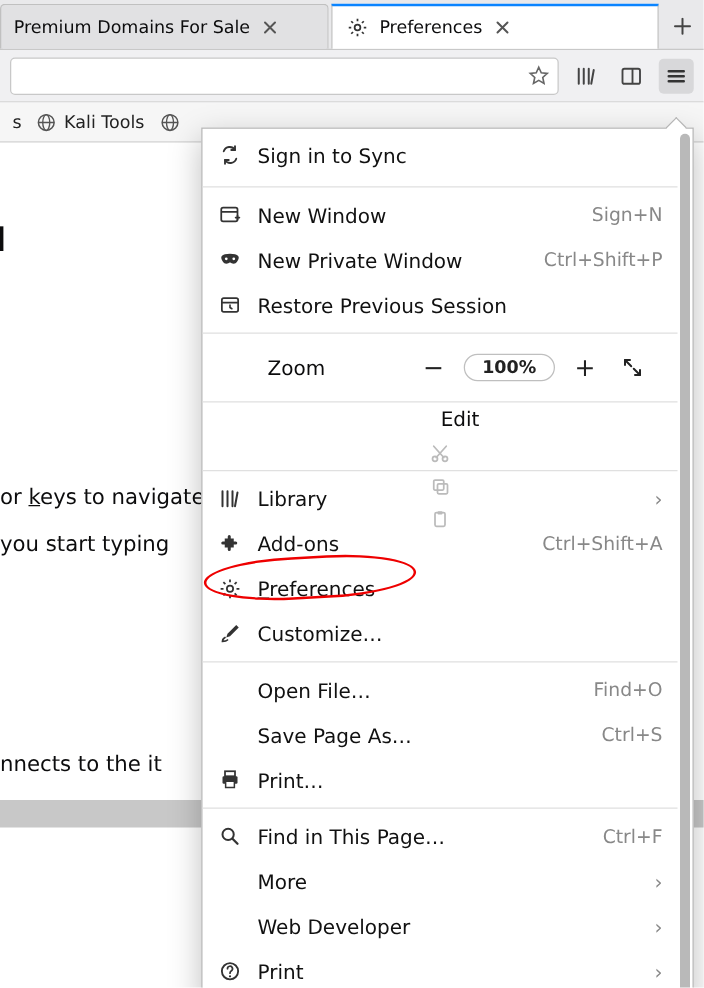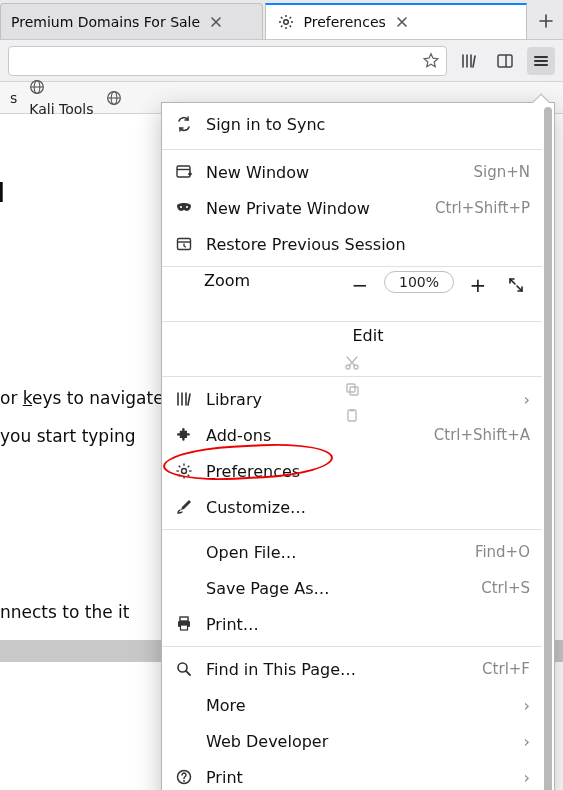--- a/index.html
+++ b/index.html
@@ -80,21 +80,21 @@
     width:28px;height:28px;display:flex;align-items:center;justify-content:center;color:#444;
     border-radius:4px;
   }
   .toolbar-icon.hamburger { background:#d8d8da; }
 
   .bookmark-bar{
     display:flex;align-items:center;gap:12px;padding:0 10px;
     height:32px;border-bottom:1px solid #d4d4d4;background:#f6f6f6;
     color:#222;font-size:14px;
   }
-  .bookmark-item{display:flex;gap:6px;cursor:pointer;white-space:nowrap;flex-direction:column;}
+  .bookmark-item{display:flex;align-items:center;gap:6px;cursor:pointer;white-space:nowrap;}
   .globe{width:16px;height:16px;}
 
   .page-content{
     padding:30px 12px 12px 0;
     color:#0c0c0d;
   }
   .page-line{margin:18px 0;font-size:17px;white-space:nowrap;}
   .page-h{font-size:26px;font-weight:600;margin:34px 0 12px 0;}
   .u{text-decoration:underline;}
 
@@ -138,27 +138,27 @@
   .menu-row.first{height:42px;}
   .menu-icon{width:20px;height:20px;display:flex;align-items:center;justify-content:center;flex-shrink:0;color:#333;}
   .menu-spacer{width:20px;flex-shrink:0;}
   .menu-label{flex:1;font-size:16px;color:#111;}
   .menu-shortcut{font-size:15px;color:#888;}
   .menu-chevron{color:#888;font-size:16px;}
 
   .menu-sep{height:1px;background:#e0e0e0;margin:4px 0;}
 
   .zoom-row{
-    display:flex;align-items:flex-start;height:46px;padding:0 12px;gap:10px;
+    display:flex;align-items:center;height:46px;padding:0 22px;gap:10px;
   }
   .zoom-row .menu-spacer{width:20px;}
   .zoom-label{flex:1;font-size:16px;}
   .zoom-btn{width:28px;height:28px;display:flex;align-items:center;justify-content:center;color:#222;font-size:20px;cursor:pointer;}
   .zoom-pct{
-    border:1px solid #bfbfbf;border-radius:14px;padding:2px 14px;font-size:14px;color:#222;
+    border:1px solid #bfbfbf;border-radius:14px;padding:2px 14px;font-size:14px;color:#222;font-weight:bold;
   }
   .edit-row{
     display:flex;align-items:center;height:46px;padding:0 12px;gap:10px;flex-direction:column;
   }
   .edit-label{flex:1;font-size:16px;margin-left:32px;}
   .edit-btn{width:28px;height:28px;display:flex;align-items:center;justify-content:center;color:#bbb;font-size:18px;cursor:pointer;}
 
   
   .red-annot{
     position:absolute;pointer-events:none;z-index:20;

